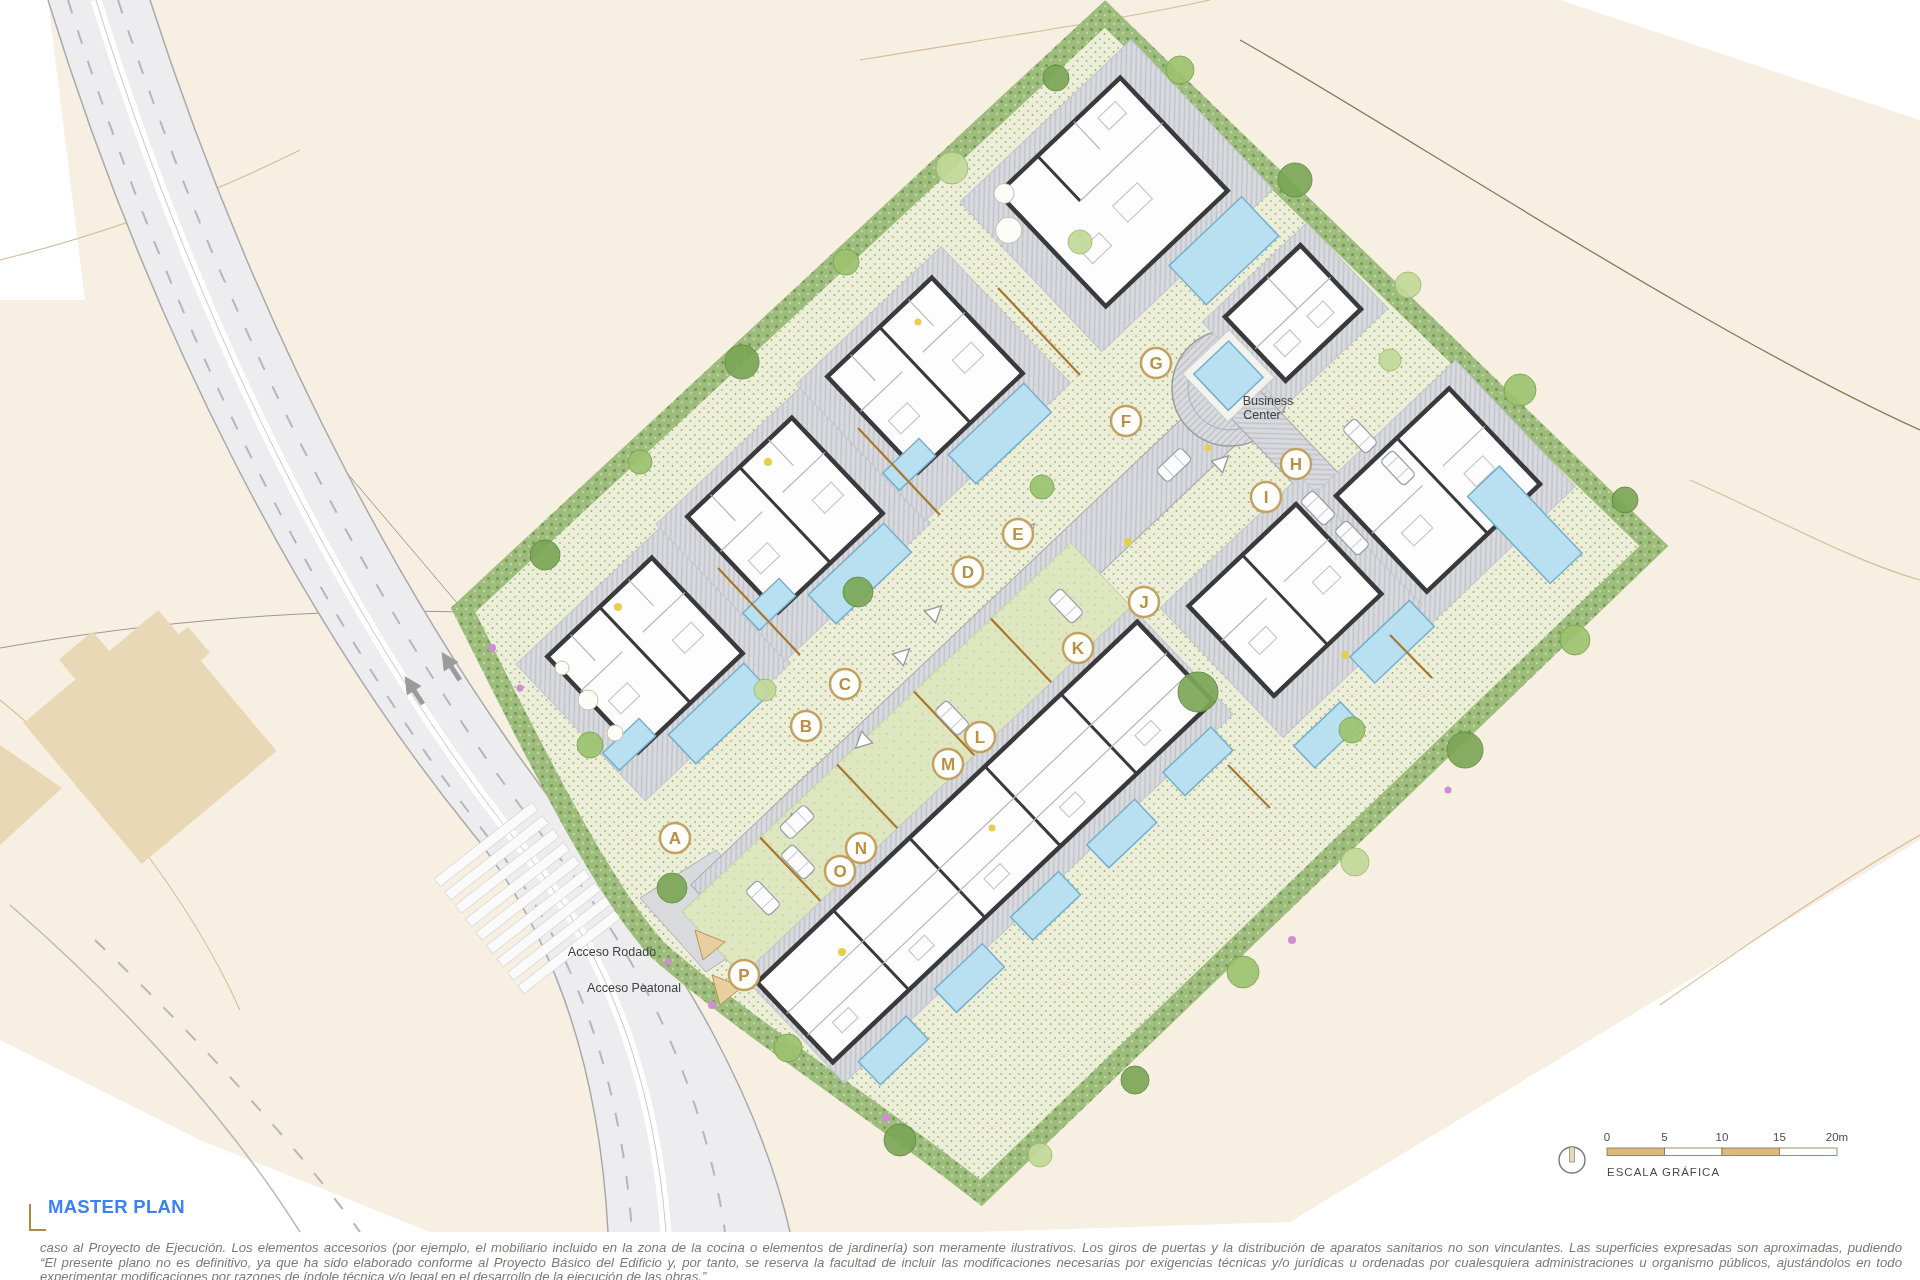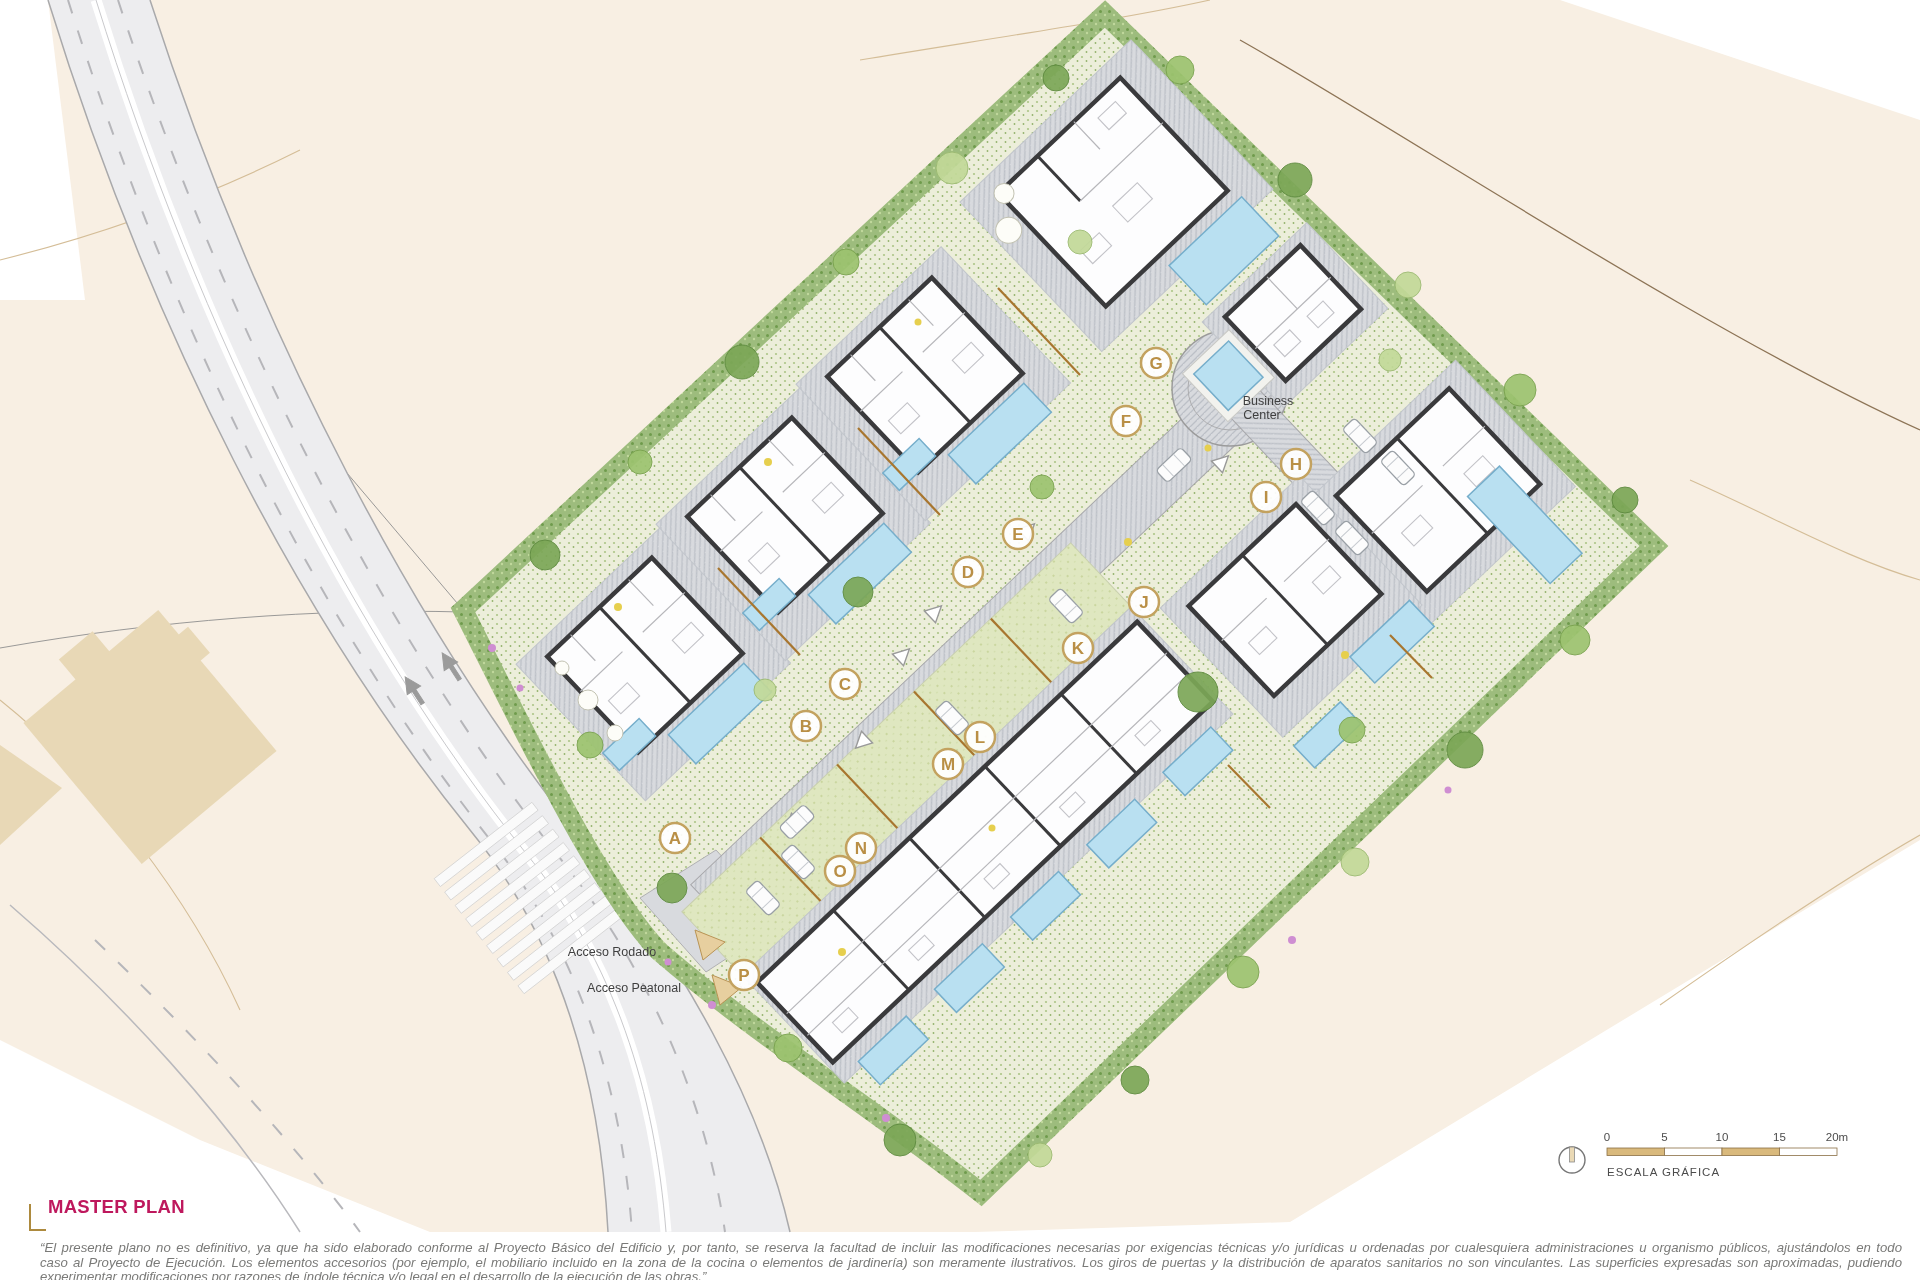--- a/index.html
+++ b/index.html
@@ -28,21 +28,21 @@
   .badge-c{fill:rgba(255,255,255,.93);stroke:#c3a25f;stroke-width:2.5;}
   .badge-t{font:bold 17px "Liberation Sans",sans-serif;fill:#b98f45;text-anchor:middle;}
   .tick{font:11.5px "Liberation Sans",sans-serif;fill:#4c4c4c;text-anchor:middle;}
   .cap{font:11.5px "Liberation Sans",sans-serif;fill:#4c4c4c;letter-spacing:1px;}
   .contourD{fill:none;stroke:#8d7456;stroke-width:1.3;}
   .contourL{fill:none;stroke:#d4bd97;stroke-width:1.1;}
   .roadedge{fill:none;stroke:#a9a9ab;stroke-width:1.5;}
   .dash{fill:none;stroke:#b6b6ba;stroke-width:2;stroke-dasharray:14 18;}
   .arrowp{fill:#9b9b9b;stroke:#9b9b9b;}
   
-  .title-block{position:absolute;left:36px;top:1196px;color:#be185d;}
+  .title-block{position:absolute;left:36px;top:1196px;color:#3b82f6;}
   .title-block .bracket{position:absolute;left:-7px;top:8px;width:15px;height:25px;
       border-left:2.5px solid #ad8a3e;border-bottom:2.5px solid #ad8a3e;}
   .title-block h1{margin:0 0 0 12px;font-size:18.5px;font-weight:bold;letter-spacing:.3px;
       font-family:"Liberation Sans",sans-serif;}
   .disclaimer{position:absolute;left:40px;top:1241px;width:1862px;color:#7a7a78;
       font:italic 13.2px/14.5px "Liberation Sans",sans-serif;}
   .disclaimer .ln{text-align:justify;text-align-last:justify;}
   .disclaimer .ln.last{text-align-last:left;}
 </style>
 </head>
@@ -478,17 +478,17 @@
     <text class="tick" x="1837" y="1141">20m</text>
     <text class="cap" x="1607" y="1176">ESCALA GRÁFICA</text>
   </g>
 </svg>
 
 <div class="title-block">
   <span class="bracket"></span>
   <h1>MASTER PLAN</h1>
 </div>
 <div class="disclaimer">
+  <div class="ln">caso al Proyecto de Ejecución. Los elementos accesorios (por ejemplo, el mobiliario incluido en la zona de la cocina o elementos de jardinería) son meramente ilustrativos. Los giros de puertas y la distribución de aparatos sanitarios no son vinculantes. Las superficies expresadas son aproximadas, pudiendo</div>
   <div class="ln">“El presente plano no es definitivo, ya que ha sido elaborado conforme al Proyecto Básico del Edificio y, por tanto, se reserva la facultad de incluir las modificaciones necesarias por exigencias técnicas y/o jurídicas u ordenadas por cualesquiera administraciones u organismo públicos, ajustándolos en todo</div>
-  <div class="ln">caso al Proyecto de Ejecución. Los elementos accesorios (por ejemplo, el mobiliario incluido en la zona de la cocina o elementos de jardinería) son meramente ilustrativos. Los giros de puertas y la distribución de aparatos sanitarios no son vinculantes. Las superficies expresadas son aproximadas, pudiendo</div>
   <div class="ln last">experimentar modificaciones por razones de índole técnica y/o legal en el desarrollo de la ejecución de las obras.”</div>
 </div>
 </div>
 
 </body></html>

